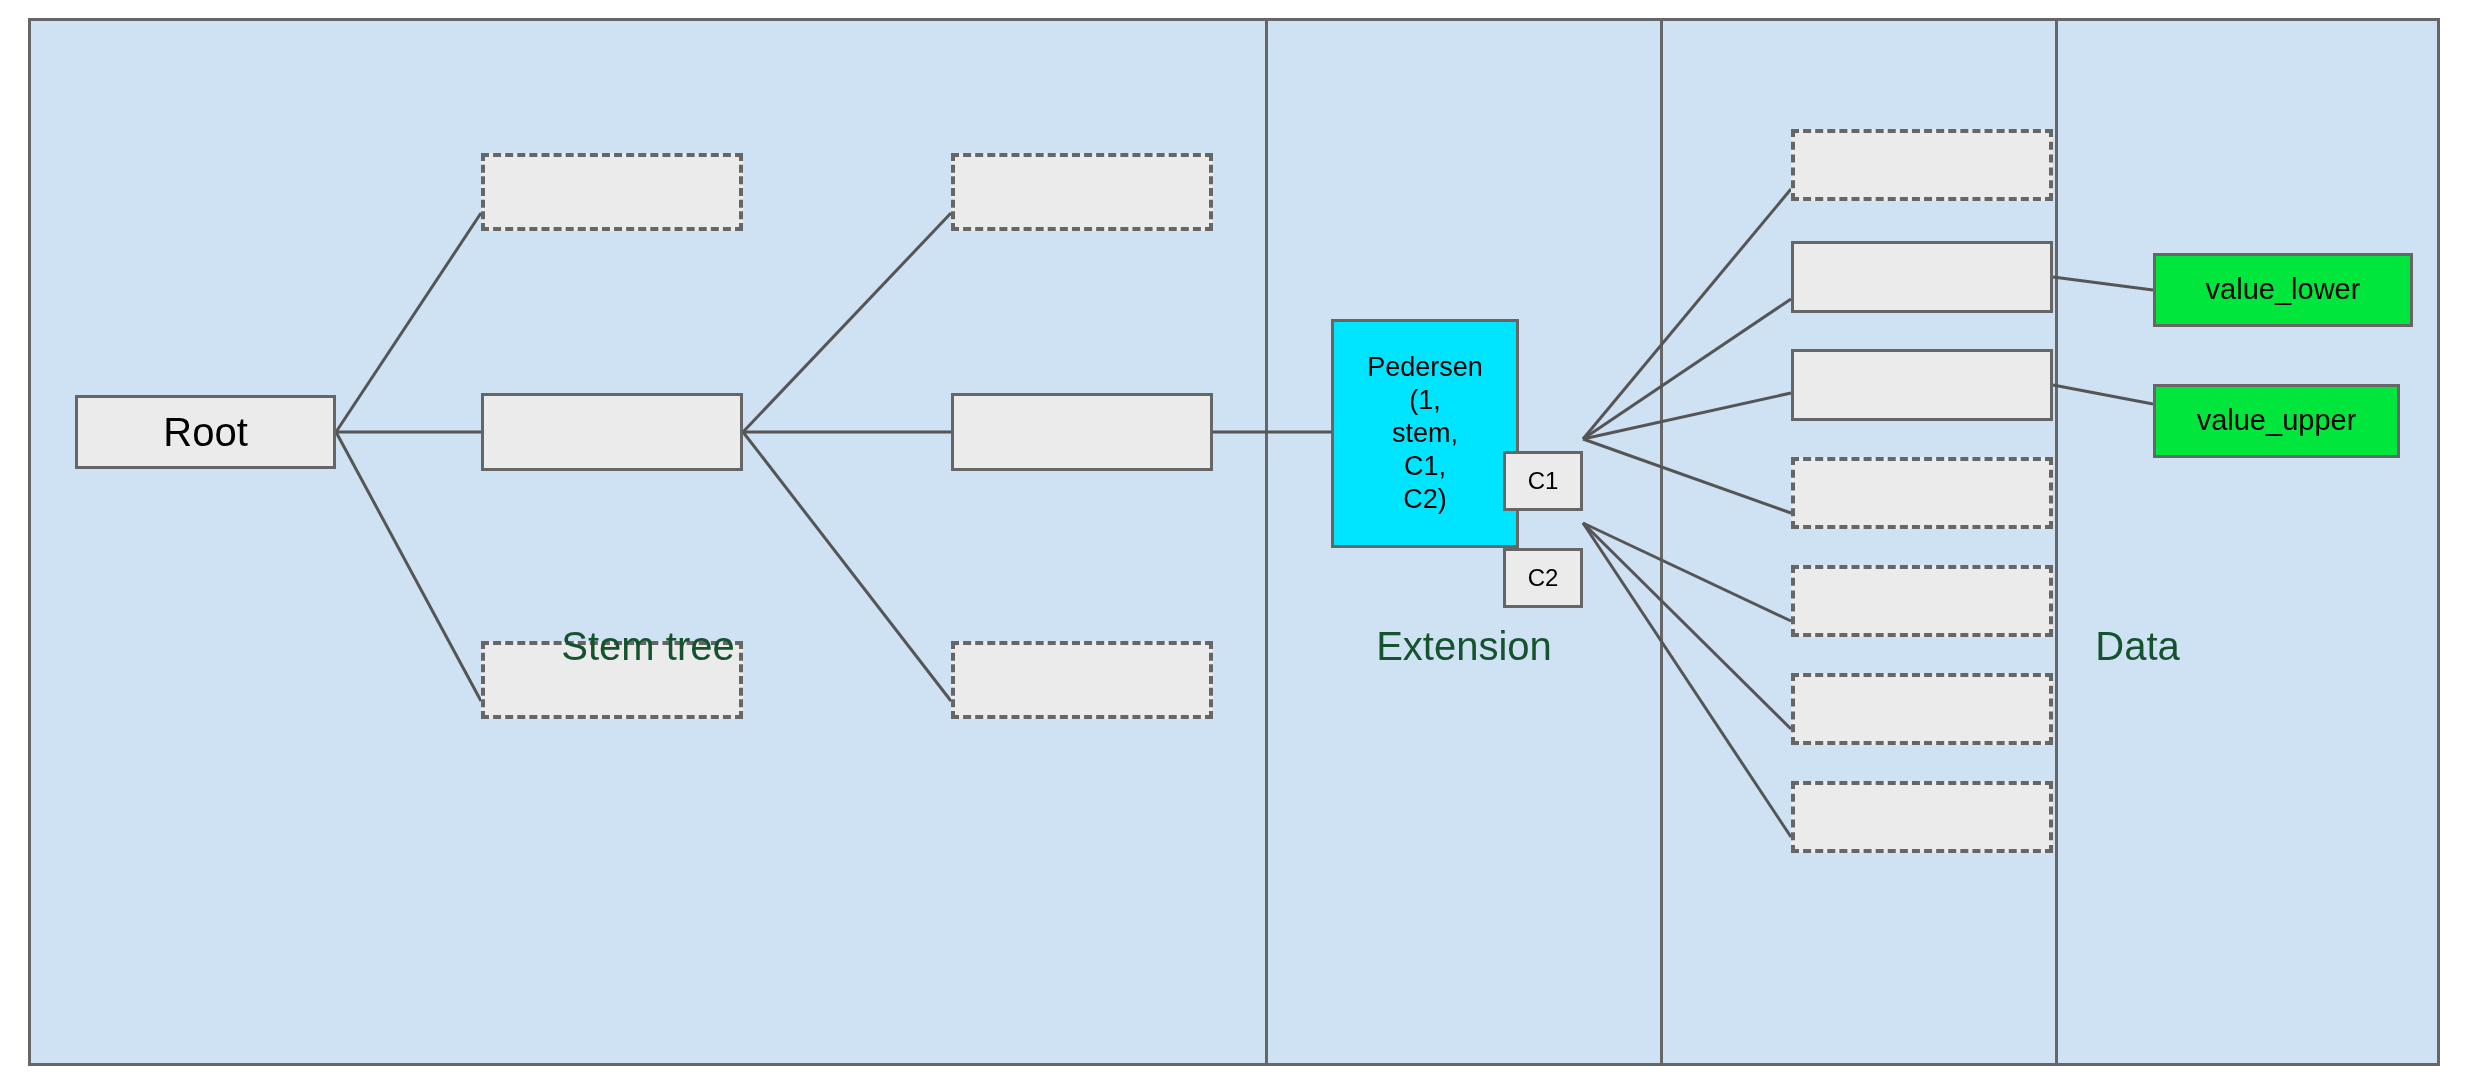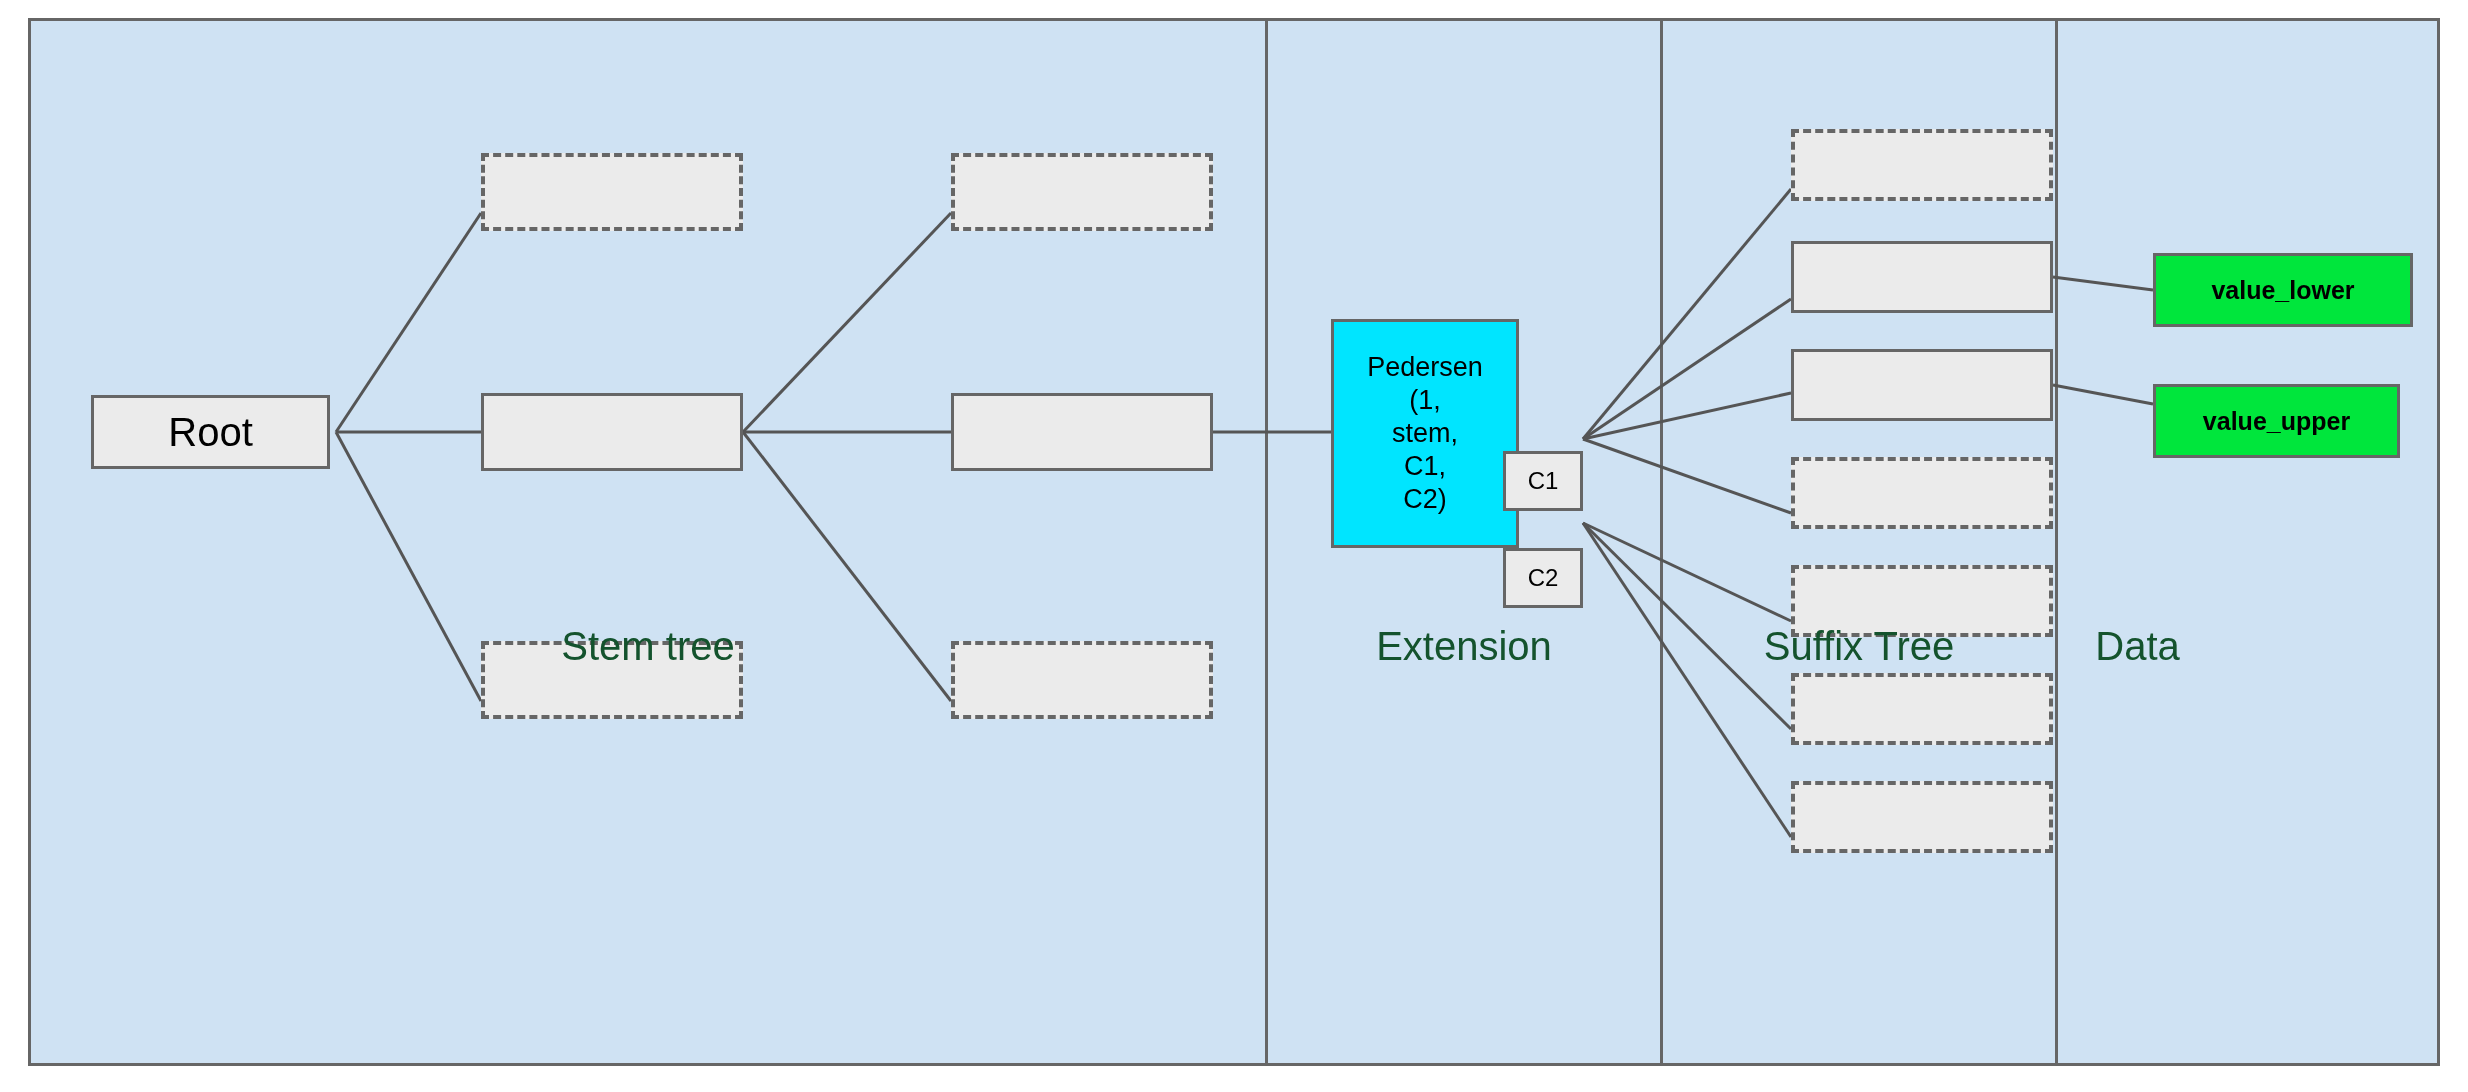--- a/index.html
+++ b/index.html
@@ -62,22 +62,21 @@
   }
   .node.root {
     font-size: 40px;
   }
   .node.chunk {
     font-size: 24px;
     margin-top: 42px;
   }
   .node.value {
     background: #00e63c;
-    font-size: 25px;
-    font-weight: bold;
+    font-size: 29px;
   }
   #edges {
     position: absolute;
     left: 0;
     top: 0;
     width: 2412px;
     height: 1048px;
     pointer-events: none;
   }
   #edges line {
@@ -109,21 +108,21 @@
           <line x1="1552" y1="418" x2="1760" y2="372"></line>
           <line x1="1552" y1="418" x2="1760" y2="492"></line>
           <line x1="1552" y1="502" x2="1760" y2="600"></line>
           <line x1="1552" y1="502" x2="1760" y2="708"></line>
           <line x1="1552" y1="502" x2="1760" y2="816"></line>
           <line x1="2022" y1="256" x2="2122" y2="269"></line>
           <line x1="2022" y1="364" x2="2122" y2="383"></line>
         </g>
     </svg>
 
-    <div class="node root" style="left:60px;top:374px;width:239px;height:74px">Root</div>
+    <div class="node root" style="left:44px;top:374px;width:261px;height:74px">Root</div>
 
     <div class="node dashed" style="left:450px;top:132px;width:262px;height:78px"></div>
     <div class="node" style="left:450px;top:372px;width:262px;height:78px"></div>
     <div class="node dashed" style="left:450px;top:620px;width:262px;height:78px"></div>
 
     <div class="node dashed" style="left:920px;top:132px;width:262px;height:78px"></div>
     <div class="node" style="left:920px;top:372px;width:262px;height:78px"></div>
     <div class="node dashed" style="left:920px;top:620px;width:262px;height:78px"></div>
 
     <div class="node pedersen" style="left:1300px;top:298px;width:188px;height:229px">Pedersen
@@ -140,17 +139,16 @@
     <div class="node dashed" style="left:1760px;top:436px;width:262px;height:72px"></div>
     <div class="node dashed" style="left:1760px;top:544px;width:262px;height:72px"></div>
     <div class="node dashed" style="left:1760px;top:652px;width:262px;height:72px"></div>
     <div class="node dashed" style="left:1760px;top:760px;width:262px;height:72px"></div>
 
     <div class="node value" style="left:2122px;top:232px;width:260px;height:74px">value_lower</div>
     <div class="node value" style="left:2122px;top:363px;width:247px;height:74px">value_upper</div>
 
     <div class="panel-label" style="left: 0px; top: 605px; width: 1234px; line-height: 1;">Stem tree</div>
     <div class="panel-label" style="left: 1237px; top: 605px; width: 392px; line-height: 1;">Extension</div>
-    <div class="panel-label" style="left: 1632px; top: 605px; width: 392px; line-height: 1;">Suffix Tree</div>
     <div class="panel-label" style="left: 1914px; top: 605px; width: 385px; line-height: 1;">Data</div>
 
   </div>
 </div>
 
 </body></html>

